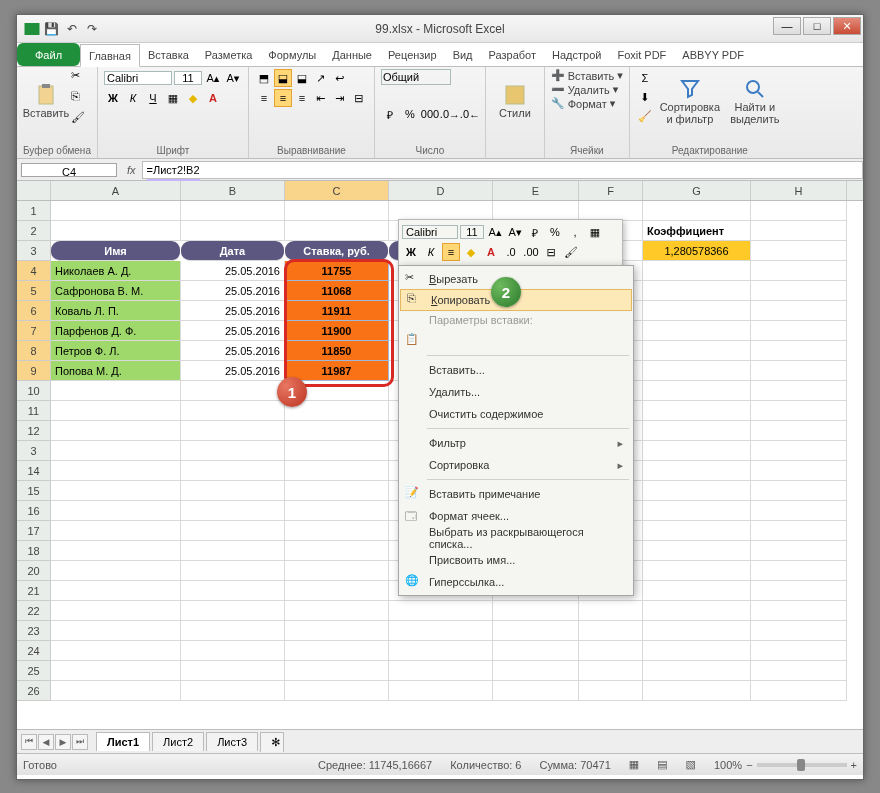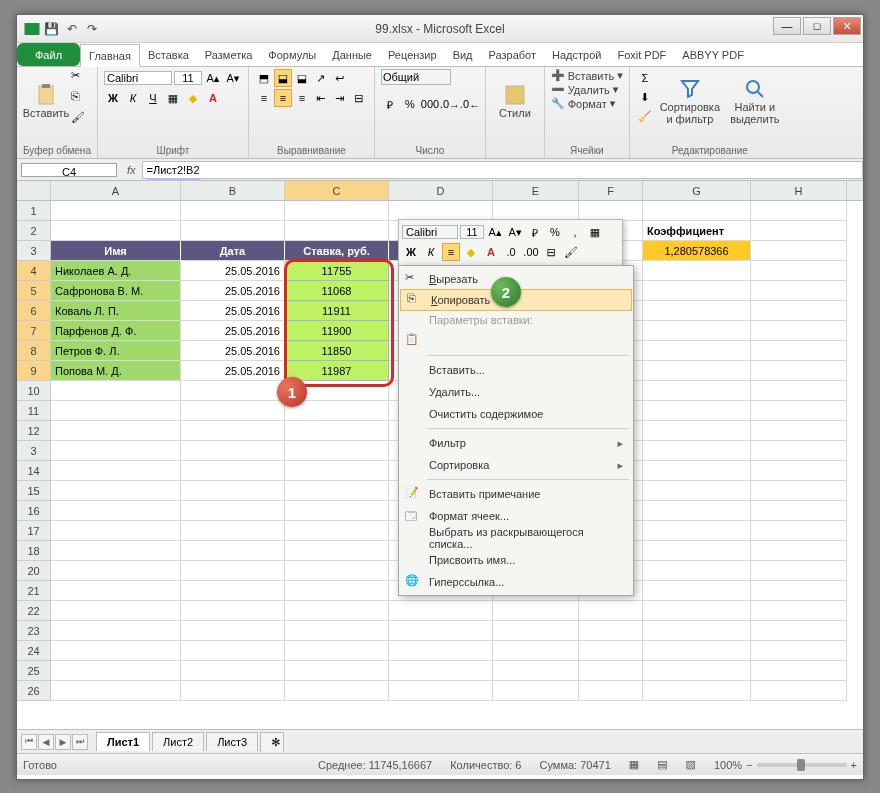--- a/index.html
+++ b/index.html
@@ -25,45 +25,45 @@
 .clip-tools span{width:18px;height:18px;}
 .font-controls { display:flex; flex-direction:column; gap:2px; }
 .font-row { display:flex; gap:2px; align-items:center; }
 .font-name { width:68px; border:1px solid #abb; background:#fff; padding:0 2px; }
 .font-size { width:28px; border:1px solid #abb; background:#fff; text-align:center; }
 .tiny-btn { width:18px; height:18px; border:1px solid transparent; display:flex; align-items:center; justify-content:center; font-size:11px; }
 .tiny-btn b{font-weight:bold;}
 .align-box{ display:flex; flex-direction:column; gap:2px;}
 .align-row{display:flex; gap:1px;}
 .align-row .hl{background:#ffd777;border:1px solid #e6a333;}
-.num-box{display:flex; flex-direction:column; gap:10px;}
+.num-box{display:flex; flex-direction:column; gap:20px;}
 .num-sel{width:70px;border:1px solid #abb;font-size:11px;padding:1px;}
 .cells-col{display:flex;flex-direction:column;gap:1px;font-size:11px;color:#444;}
 .cells-col div{display:flex;align-items:center;gap:3px;}
 .edit-col{display:flex;gap:4px;}
 .namebox-bar{height:22px;background:#eee;border-bottom:1px solid #bdbdbd;display:flex;align-items:center;font-size:11px;}
 .namebox{width:96px;border:1px solid #a3a3a3;background:#fff;margin:0 4px;height:14px;text-align:center;line-height:16px;}
 .fx{padding:0 6px;font-style:italic;color:#555;}
 .formula{flex:1;border:1px solid #bdbdbd;background:#fff;height:18px;padding:0 4px;line-height:16px;}
 .formula-underline{display:inline-block;border-bottom:6px solid #c4b5fd; padding-bottom:1px;}
 .grid-wrap{position:relative;height:548px;overflow:hidden;}
 .col-headers{display:flex;position:sticky;top:0;background:#e9ede9;font-size:11px;height:20px;border-bottom:1px solid #bdbdbd;}
 .corner{width:34px;border-right:1px solid #ccc;background:#e9ede9;}
 .col-h{border-right:1px solid #ccc;text-align:center;line-height:20px;color:#444;}
 .cw-A{width:130px;}.cw-B{width:104px;}.cw-C{width:104px;}.cw-D{width:104px;}.cw-E{width:86px;}.cw-F{width:64px;}.cw-G{width:108px;}.cw-H{width:96px;}
 .col-h.sel{background:#f8d58a;}
 .rows{}
 .row{display:flex;height:20px;}
 .row-h{width:34px;background:#e9ede9;border-right:1px solid #ccc;border-bottom:1px solid #ccc;text-align:center;font-size:11px;line-height:20px;color:#444;}
 .row-h.sel{background:#f8d58a;}
 .cell{border-right:1px solid #d9d9d9;border-bottom:1px solid #d9d9d9;font-size:11px;padding:0 4px;line-height:20px;overflow:hidden;white-space:nowrap;}
-.hdr-cell{background:#5c5780;color:#fff;font-weight:bold;text-align:center;border-right:1px solid #fff;}
+.hdr-cell{background:#5c5780;color:#fff;font-weight:bold;text-align:center;border-right:1px solid #fff;border-radius:9px;}
 .name-cell{background:#9fd96b;}
 .date-cell{text-align:right;}
-.sel-area{background:#bef264;text-align:center;border-right:1px solid #9db8d8;border-bottom:1px solid #9db8d8;}
+.sel-area{background:#f97316;text-align:center;border-right:1px solid #9db8d8;border-bottom:1px solid #9db8d8;font-weight:bold;}
 .d-cell{text-align:right;}
 .koef-lbl{font-weight:bold;}
 .koef-val{background:#ffc928;text-align:center;}
 .red-frame{position:absolute;border:3px solid #d82a22;border-radius:10px;pointer-events:none;}
 .badge{position:absolute;width:30px;height:30px;border-radius:50%;display:flex;align-items:center;justify-content:center;color:#fff;font-weight:bold;font-size:15px;box-shadow:0 1px 3px rgba(0,0,0,.4);}
 .badge1{background:radial-gradient(circle at 30% 30%,#e87762,#b32);}
 .badge2{background:radial-gradient(circle at 30% 30%,#6fba5e,#2a7a2b);}
 .mini-toolbar{position:absolute;background:#f5f5f1;border:1px solid #b8b8b8;box-shadow:2px 2px 6px rgba(0,0,0,.25);padding:3px;font-size:11px;width:225px;}
 .mini-row{display:flex;gap:2px;align-items:center;margin-bottom:2px;}
 .mini-row .btn{width:18px;height:18px;display:flex;align-items:center;justify-content:center;}

